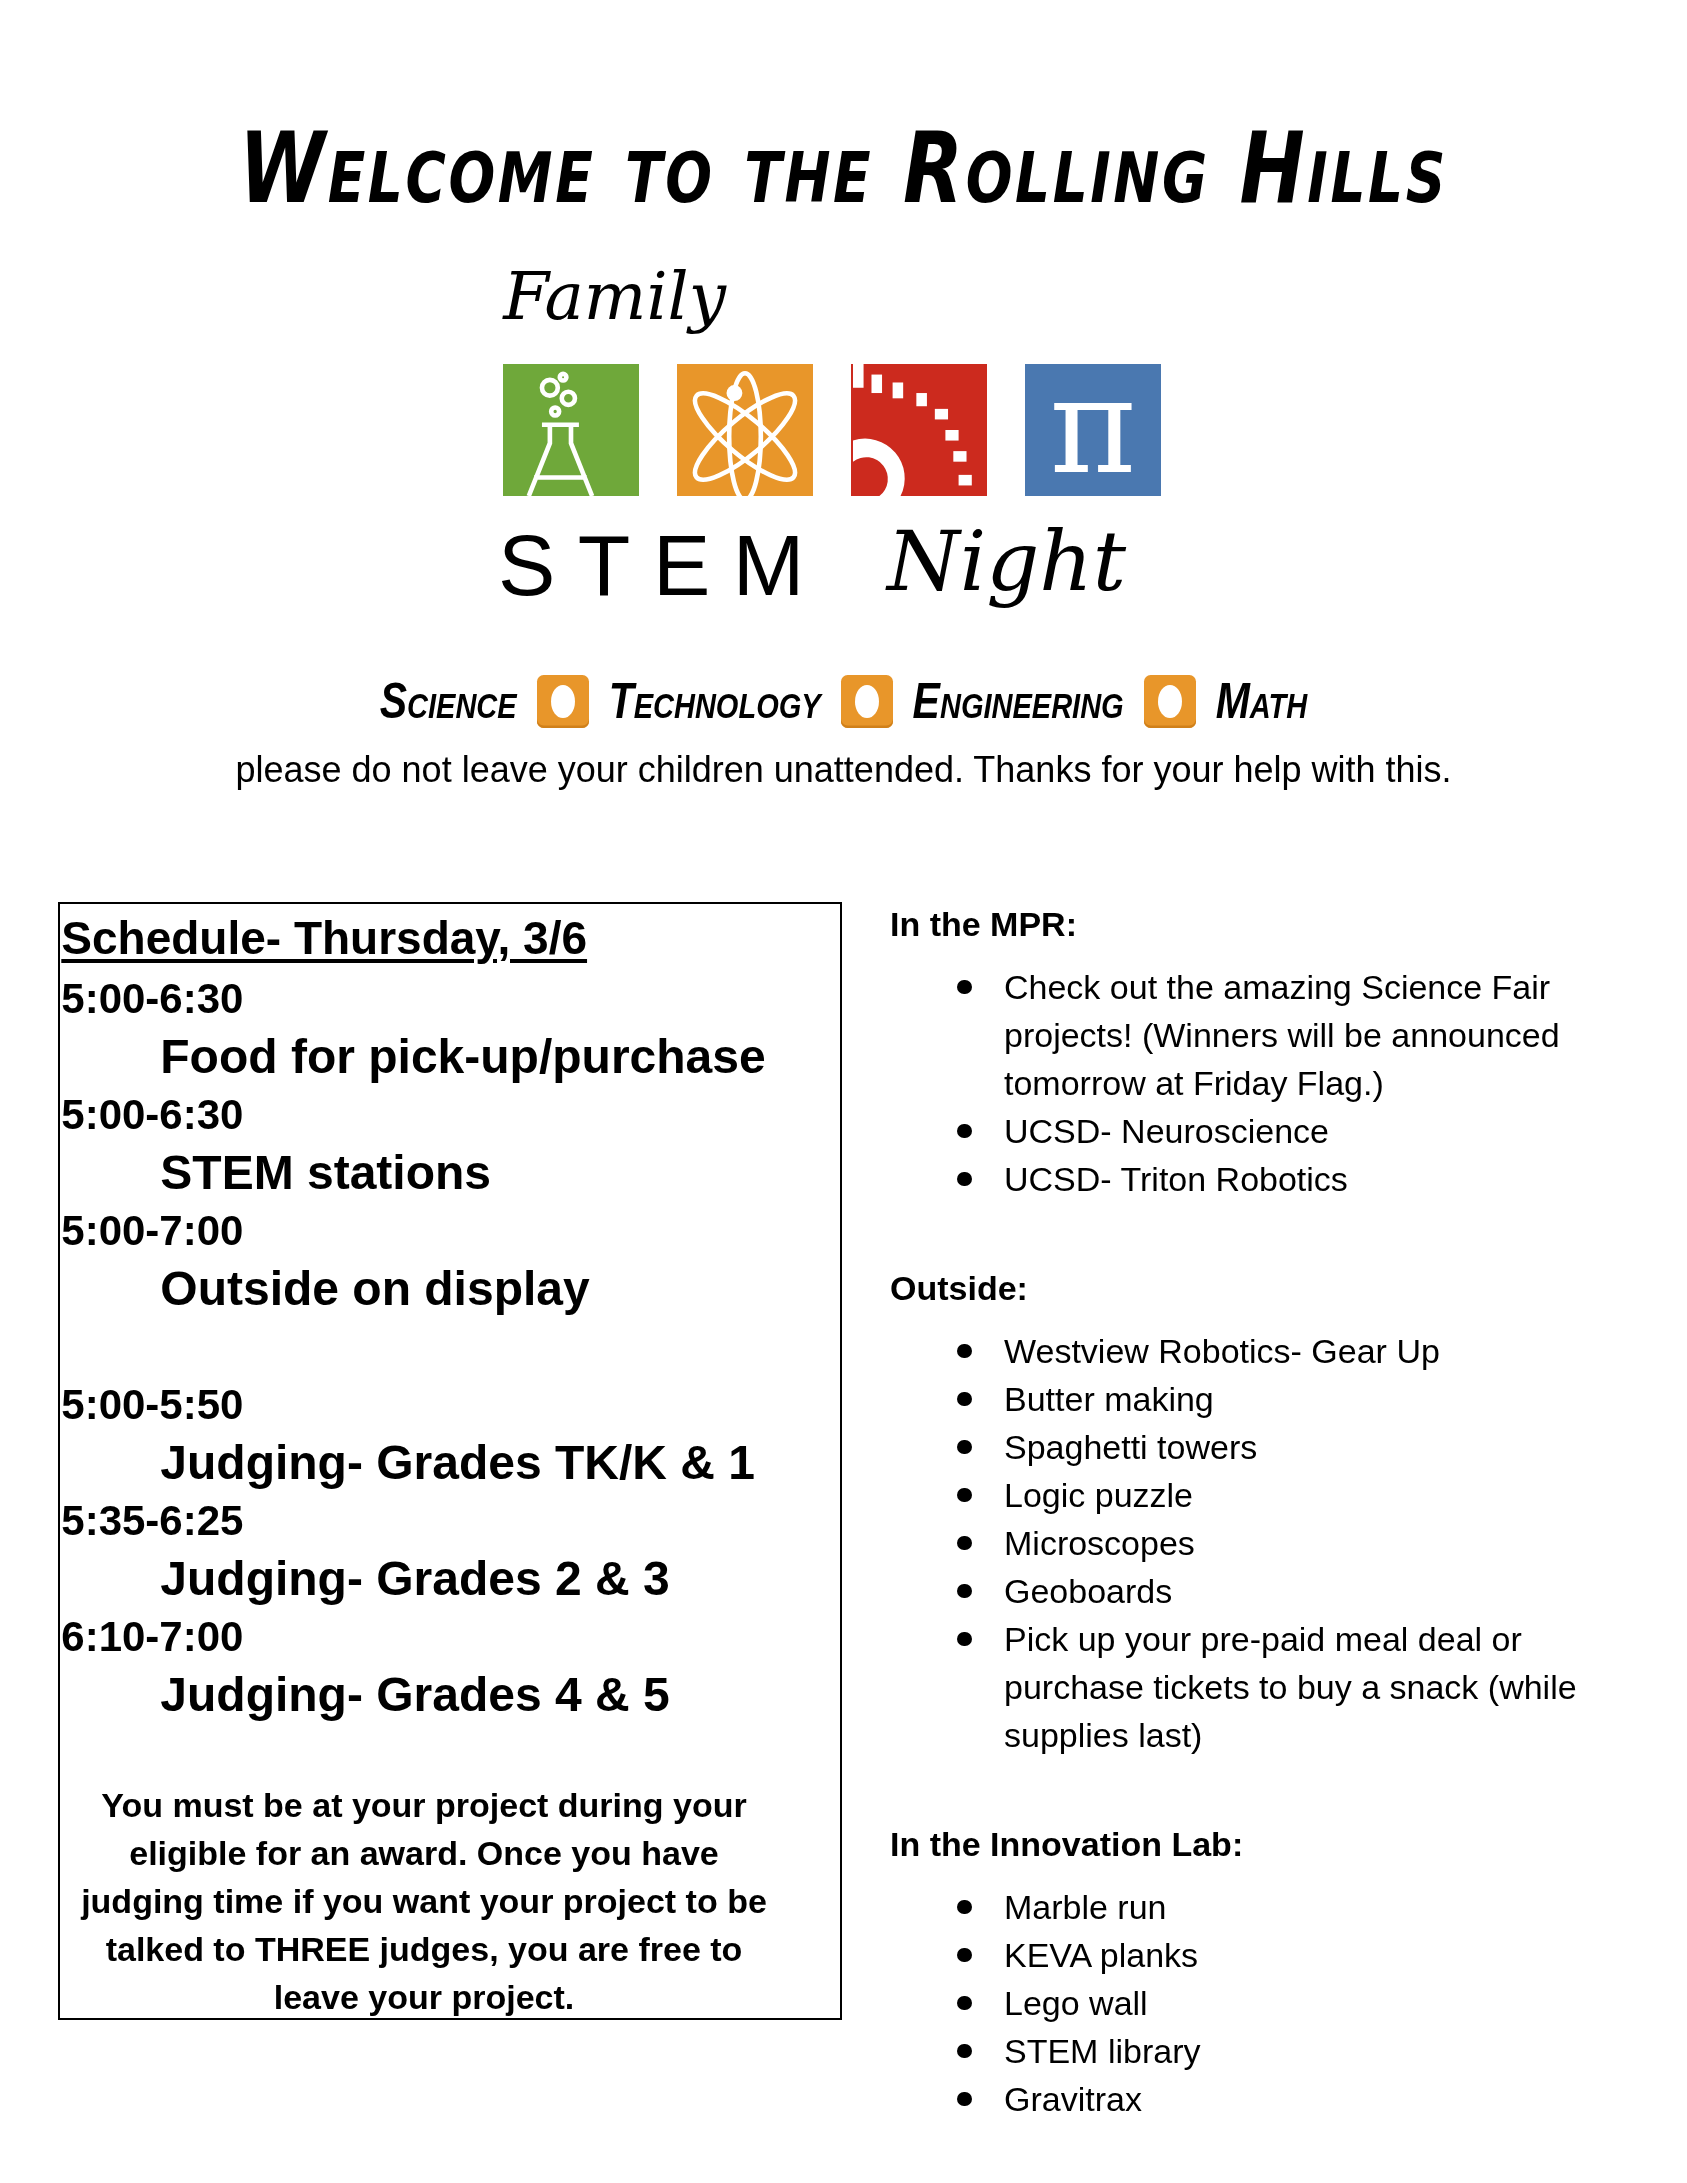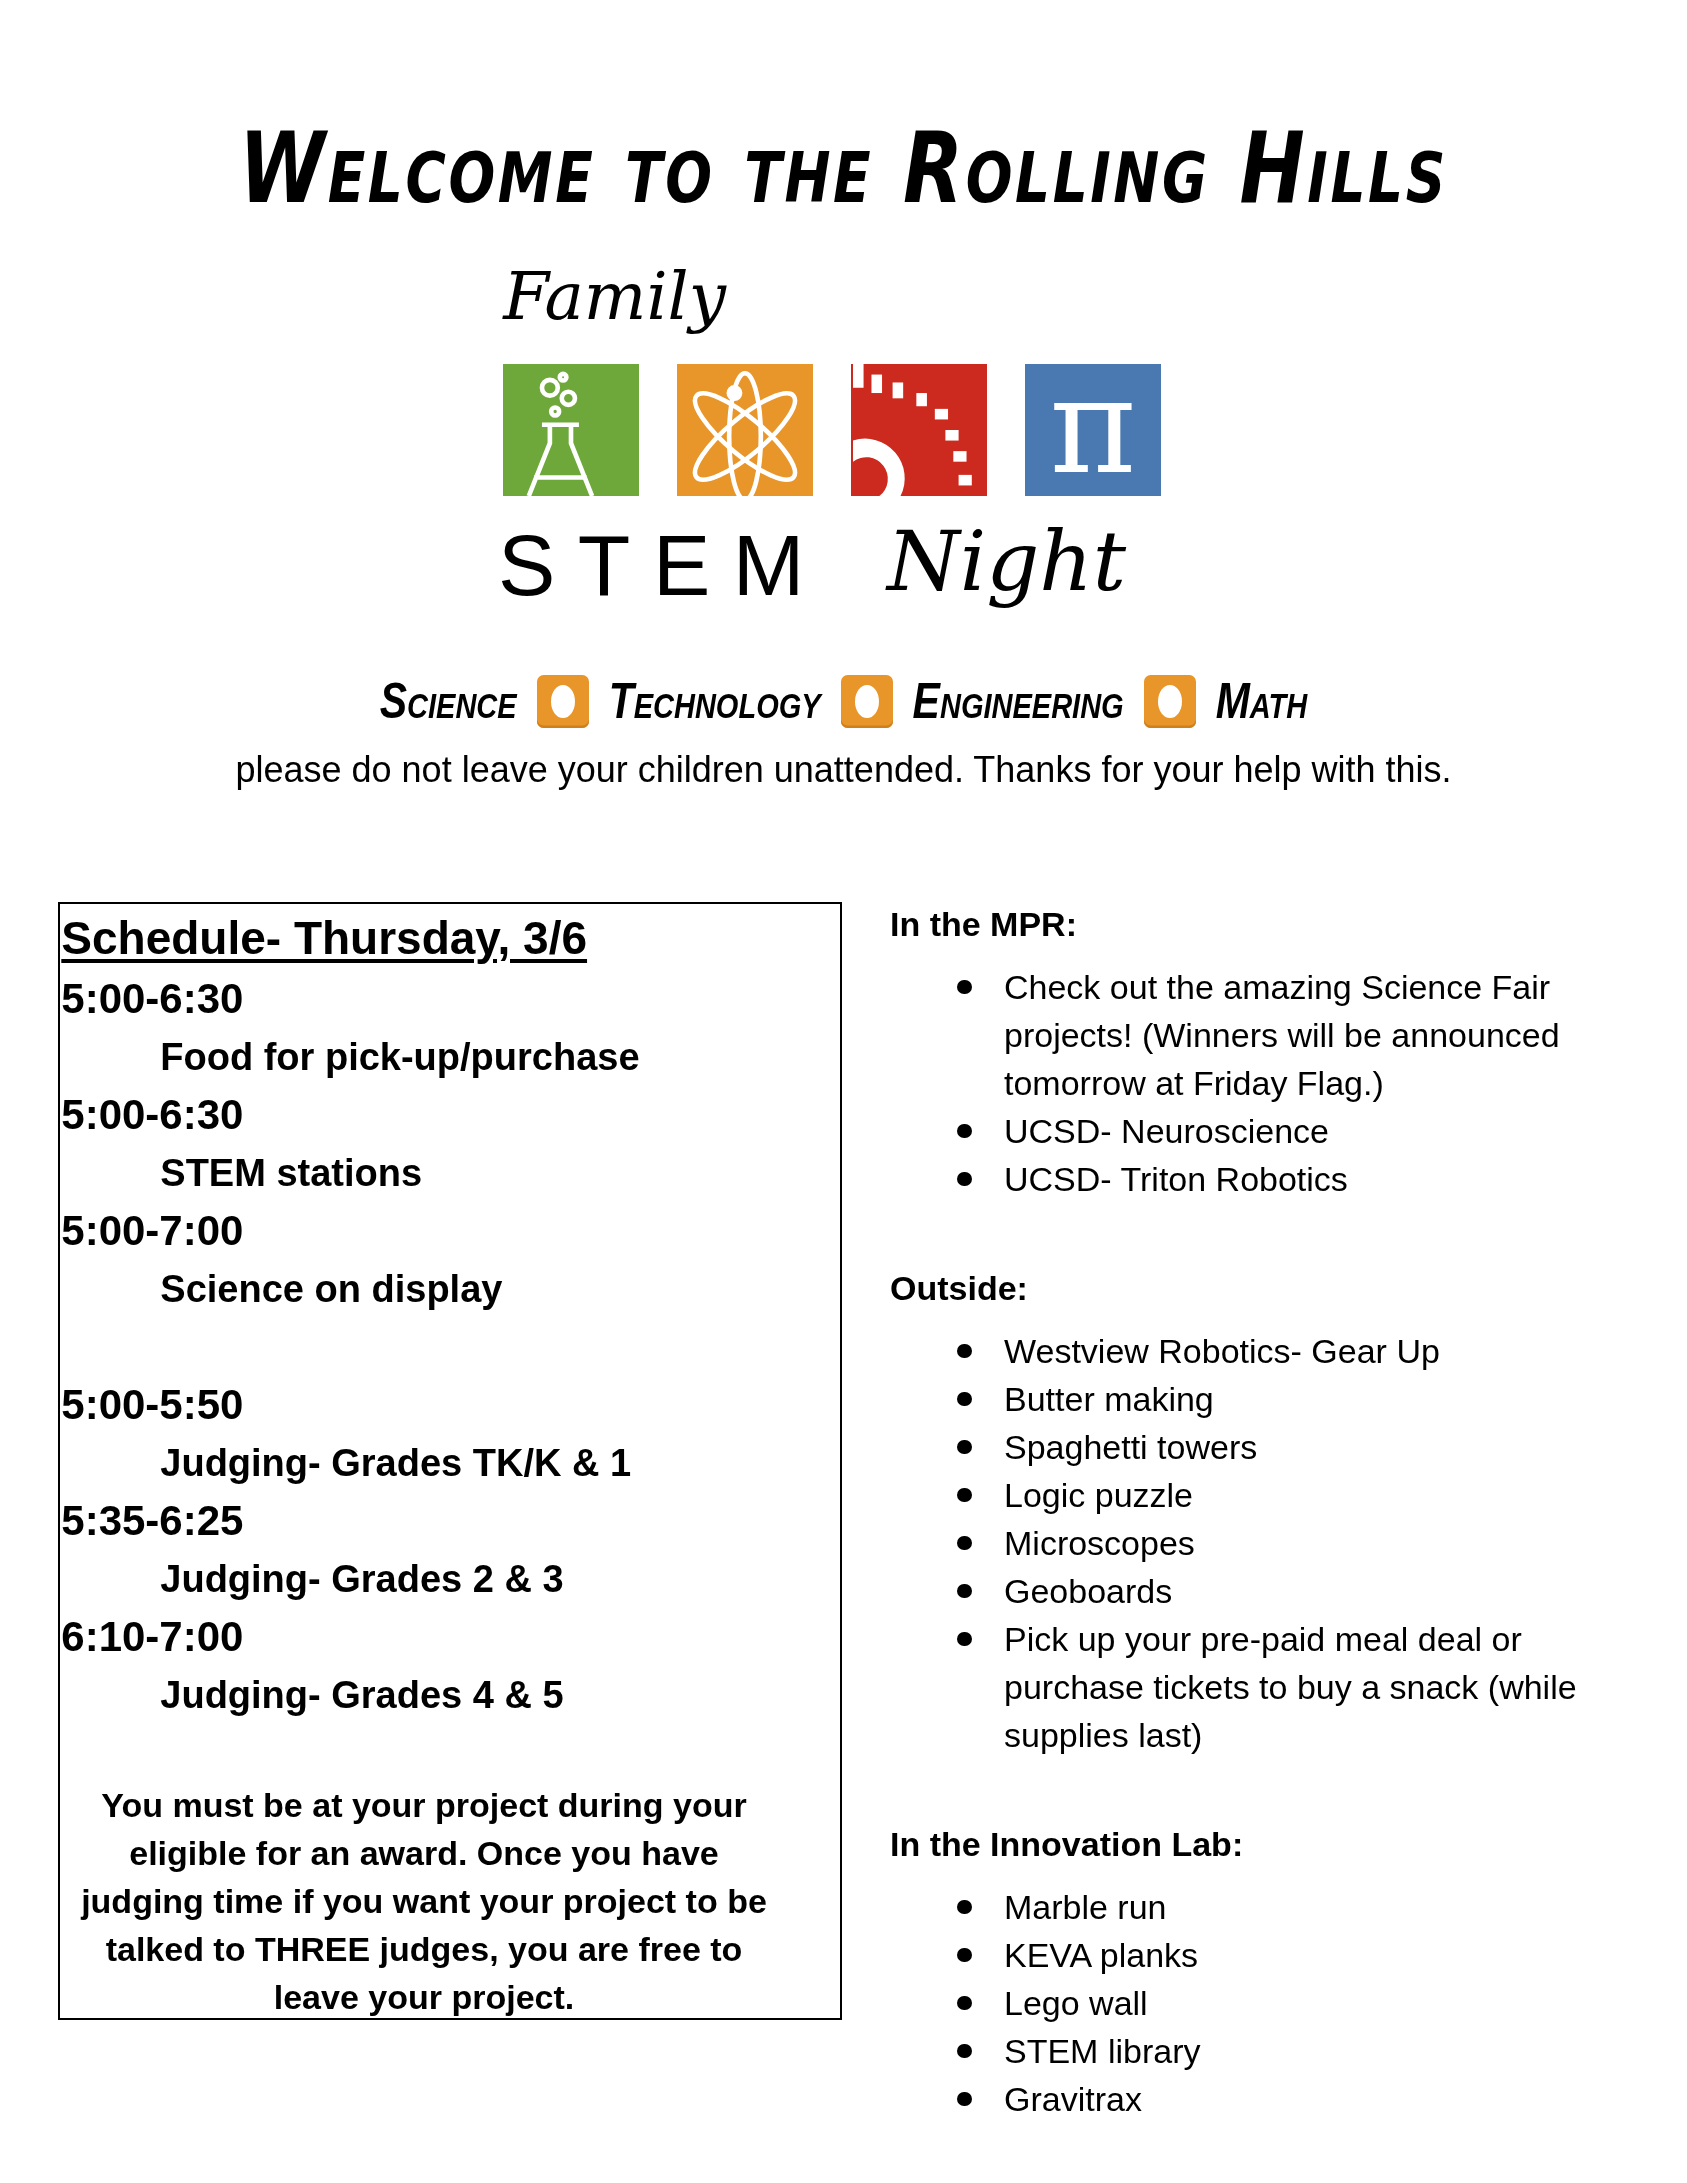--- a/index.html
+++ b/index.html
@@ -27,21 +27,21 @@
   .disciplines .word { transform: scaleY(1.2); display: inline-block; }
   .sep-icon { width: 52px; height: 53px; border-radius: 6.6px; background: #e8962a; display: inline-flex; align-items: center; justify-content: center; box-shadow: inset 0 -2.6px 0 #d0801a; }
   .sep-icon span { width: 24px; height: 33px; border-radius: 50%; background: #fff; display: block; }
 
   .safety { position: absolute; left: 0; top: 744px; width: 1687px; text-align: center; font-size: 36px; line-height: 52px; }
 
   .schedule-box { position: absolute; left: 58px; top: 902px; width: 784px; height: 1118px; border: 2.6px solid #000; box-sizing: border-box; }
   .schedule-title { position: absolute; left: 1.3px; top: 6.6px; font-weight: bold; font-size: 46px; text-decoration: underline; text-decoration-thickness: 4px; text-underline-offset: 5.3px; }
   .sched-list { position: absolute; left: 1.3px; top: 66px; width: 728px; }
   .time { font-weight: bold; font-size: 42px; line-height: 58px; height: 58px; }
-  .activity { font-weight: bold; font-size: 38px; line-height: 58px; height: 58px; padding-left: 99px; }
+  .activity { font-weight: bold; font-size: 48px; line-height: 58px; height: 58px; padding-left: 99px; }
   .spacer { height: 58px; }
   .note { position: absolute; left: 0; top: 877px; width: 728px; text-align: center; font-weight: bold; font-size: 34px; line-height: 48px; }
 
   .right { position: absolute; left: 890px; top: 900px; width: 761px; }
   .section-head { font-weight: bold; font-size: 34px; line-height: 48px; }
   .bullets { list-style: none; margin: 15px; padding: 0; }
   .bullets li { position: relative; padding-left: 99px; font-size: 34px; line-height: 48px; }
   .bullets li .dot { position: absolute; left: 52px; top: 16.5px; width: 14.6px; height: 14.6px; border-radius: 50%; background: #000; }
   .gap { height: 46px; }
 </style>
@@ -120,21 +120,21 @@
 </div>
 
 <div class="schedule-box">
   <div class="schedule-title">Schedule- Thursday, 3/6</div>
   <div class="sched-list">
     <div class="time">5:00-6:30</div>
     <div class="activity">Food for pick-up/purchase</div>
     <div class="time">5:00-6:30</div>
     <div class="activity">STEM stations</div>
     <div class="time">5:00-7:00</div>
-    <div class="activity">Science on display</div>
+    <div class="activity">Outside on display</div>
     <div class="spacer"></div>
     <div class="time">5:00-5:50</div>
     <div class="activity">Judging- Grades TK/K &amp; 1</div>
     <div class="time">5:35-6:25</div>
     <div class="activity">Judging- Grades 2 &amp; 3</div>
     <div class="time">6:10-7:00</div>
     <div class="activity">Judging- Grades 4 &amp; 5</div>
   </div>
   <div class="note">
     <div>You must be at your project during your</div>

